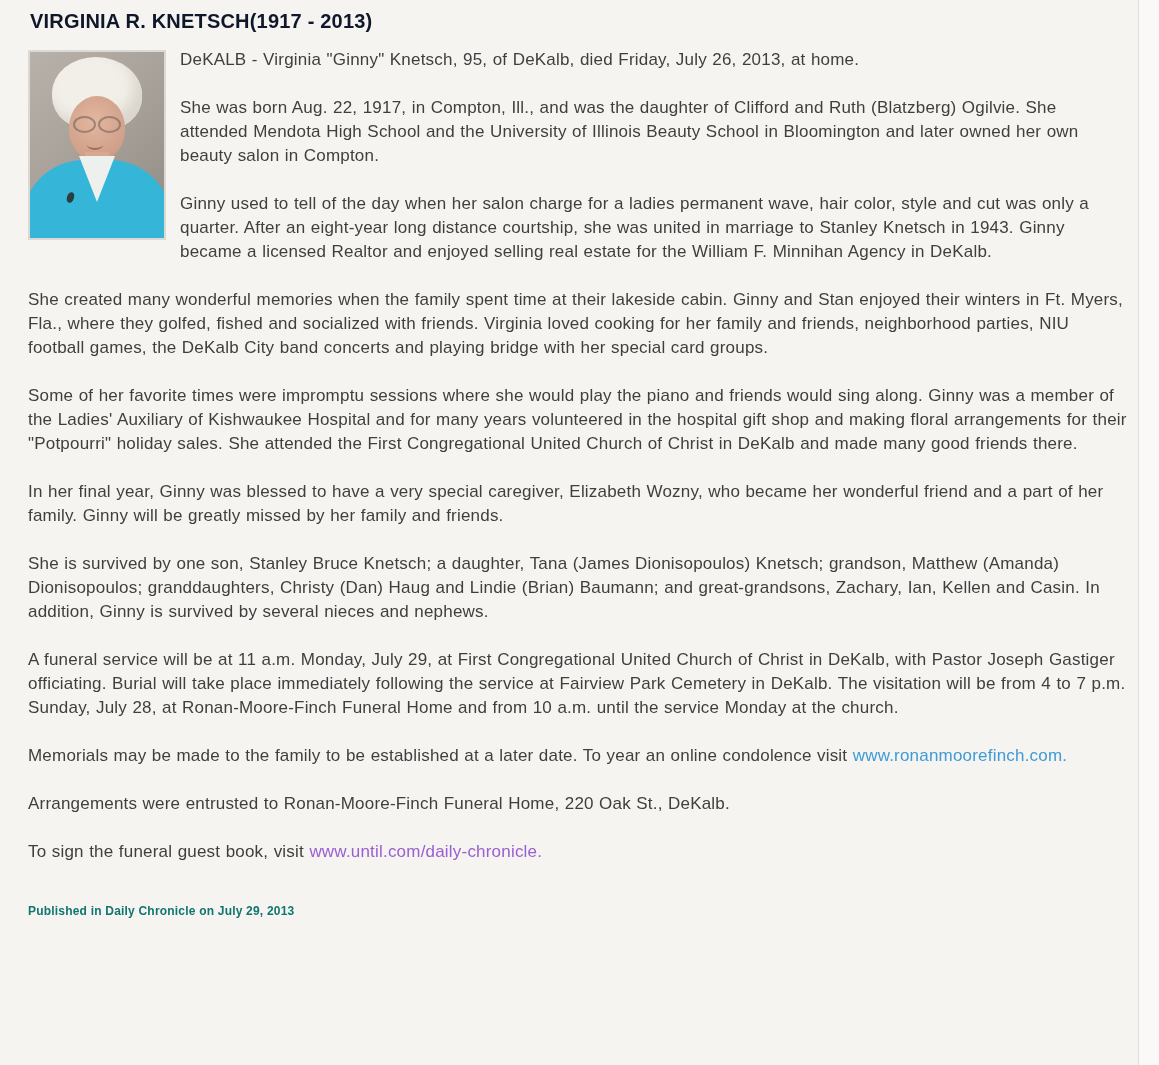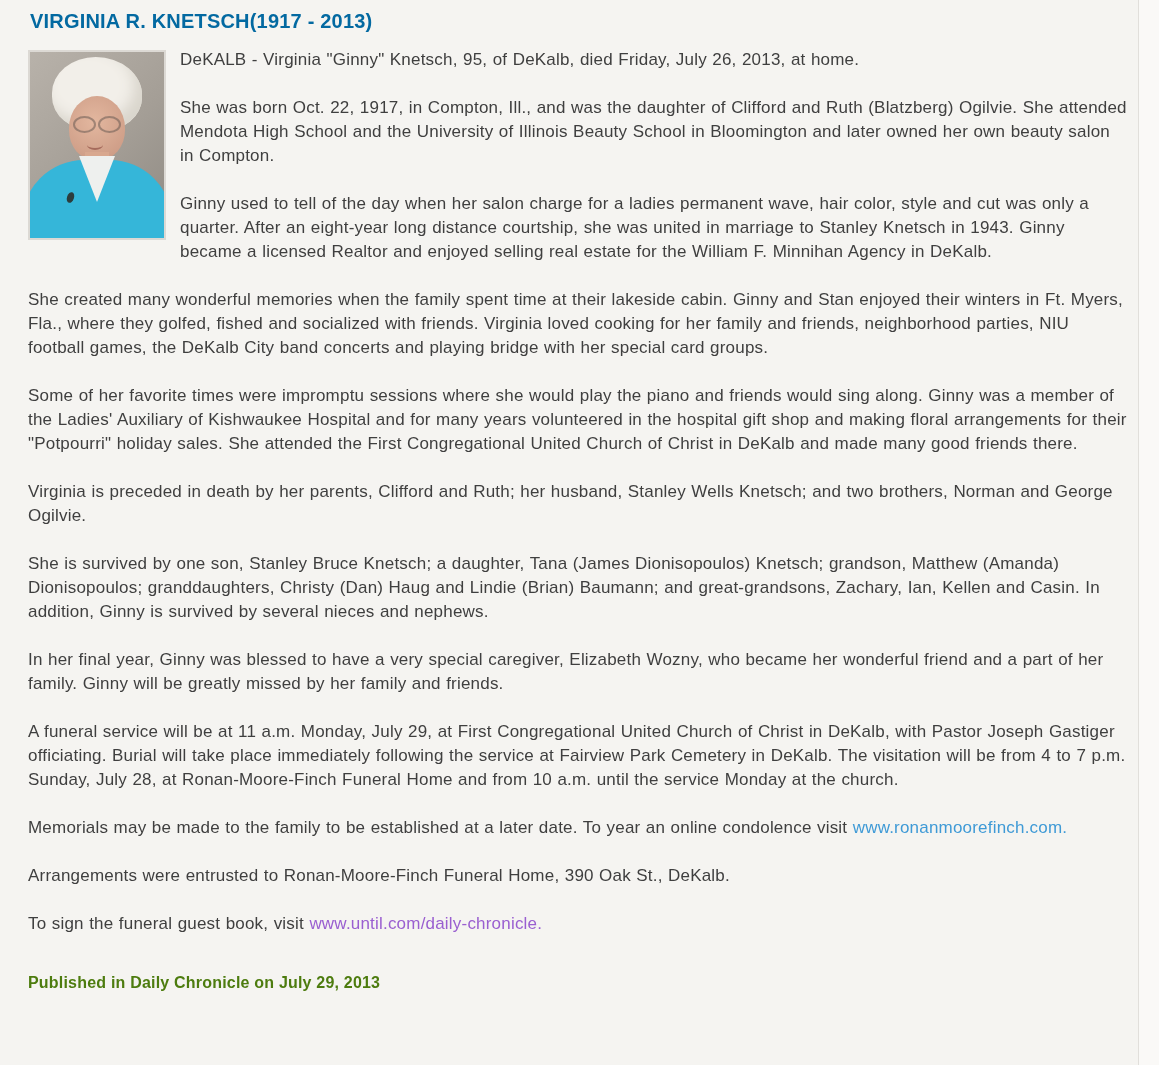--- a/index.html
+++ b/index.html
@@ -10,31 +10,31 @@
     color:#3f3f3f;
   }
   .scan-edge{
     position:absolute;top:0;right:0;width:20px;height:100%;
     background:#faf9f7;border-left:1px solid #e1dfdb;
   }
   .content{
     position:absolute;left:28px;top:8px;width:1100px;
   }
   h1.title{
-    font-size:20px;line-height:26px;font-weight:bold;color:#0369a1;
+    font-size:20px;line-height:26px;font-weight:bold;color:#0f172a;
     letter-spacing:0.2px;margin:0 0 14px 2px;
   }
   p.para{
     font-size:17px;line-height:24px;margin:0 0 24px;
     letter-spacing:0.2px;word-spacing:0.5px;
   }
   a.link-blue{color:#3f9ad6;text-decoration:none;cursor:pointer;}
   a.link-purple{color:#9a5fd0;text-decoration:none;cursor:pointer;}
   .pub-footer{
-    font-size:16px;line-height:22px;font-weight:bold;color:#4d7c0f;
+    font-size:12px;line-height:22px;font-weight:bold;color:#0f766e;
     margin:36px 0 0;letter-spacing:0.2px;
   }
   
   .photo{
     float:left;width:134px;height:186px;margin:2px 14px 8px 0;
     position:relative;overflow:hidden;
     background:linear-gradient(135deg,#b8b2aa 0%,#a49e96 55%,#8f8a83 100%);
     border:2px solid #dcd9d4;
   }
   .photo .hair{
@@ -88,35 +88,34 @@
     <div class="glasses-left"></div>
     <div class="glasses-right"></div>
     <div class="smile"></div>
     <div class="neck"></div>
     <div class="shirt"></div>
     <div class="undershirt"></div>
     <div class="brooch"></div>
   </div>
 
   <p class="para">DeKALB - Virginia "Ginny" Knetsch, 95, of DeKalb, died Friday, July 26, 2013, at home.</p>
-  <p class="para">She was born Oct. 22, 1917, in Compton, Ill., and was the daughter of Clifford and Ruth (Blatzberg) Ogilvie. She attended Mendota High School and the University of Illinois Beauty School in Bloomington and later owned her own beauty salon in Compton.</p>
+  <p class="para">She was born Aug. 22, 1917, in Compton, Ill., and was the daughter of Clifford and Ruth (Blatzberg) Ogilvie. She attended Mendota High School and the University of Illinois Beauty School in Bloomington and later owned her own beauty salon in Compton.</p>
   <p class="para">Ginny used to tell of the day when her salon charge for a ladies permanent wave, hair color, style and cut was only a quarter. After an eight-year long distance courtship, she was united in marriage to Stanley Knetsch in 1943. Ginny became a licensed Realtor and enjoyed selling real estate for the William F. Minnihan Agency in DeKalb.</p>
   <p class="para">She created many wonderful memories when the family spent time at their lakeside cabin. Ginny and Stan enjoyed their winters in Ft. Myers, Fla., where they golfed, fished and socialized with friends. Virginia loved cooking for her family and friends, neighborhood parties, NIU football games, the DeKalb City band concerts and playing bridge with her special card groups.</p>
   <p class="para">Some of her favorite times were impromptu sessions where she would play the piano and friends would sing along. Ginny was a member of the Ladies' Auxiliary of Kishwaukee Hospital and for many years volunteered in the hospital gift shop and making floral arrangements for their "Potpourri" holiday sales. She attended the First Congregational United Church of Christ in DeKalb and made many good friends there.</p>
-  <p class="para">Virginia is preceded in death by her parents, Clifford and Ruth; her husband, Stanley Wells Knetsch; and two brothers, Norman and George Ogilvie.</p>
+  <p class="para">In her final year, Ginny was blessed to have a very special caregiver, Elizabeth Wozny, who became her wonderful friend and a part of her family. Ginny will be greatly missed by her family and friends.</p>
   <p class="para">She is survived by one son, Stanley Bruce Knetsch; a daughter, Tana (James Dionisopoulos) Knetsch; grandson, Matthew (Amanda) Dionisopoulos; granddaughters, Christy (Dan) Haug and Lindie (Brian) Baumann; and great-grandsons, Zachary, Ian, Kellen and Casin. In addition, Ginny is survived by several nieces and nephews.</p>
-  <p class="para">In her final year, Ginny was blessed to have a very special caregiver, Elizabeth Wozny, who became her wonderful friend and a part of her family. Ginny will be greatly missed by her family and friends.</p>
   <p class="para">A funeral service will be at 11 a.m. Monday, July 29, at First Congregational United Church of Christ in DeKalb, with Pastor Joseph Gastiger officiating. Burial will take place immediately following the service at Fairview Park Cemetery in DeKalb. The visitation will be from 4 to 7 p.m. Sunday, July 28, at Ronan-Moore-Finch Funeral Home and from 10 a.m. until the service Monday at the church.</p>
 
   <p class="para">
     <span>Memorials may be made to the family to be established at a later date. To year an online condolence visit</span>
     <a class="link-blue">www.ronanmoorefinch.com.</a>
   </p>
 
-  <p class="para">Arrangements were entrusted to Ronan-Moore-Finch Funeral Home, 390 Oak St., DeKalb.</p>
+  <p class="para">Arrangements were entrusted to Ronan-Moore-Finch Funeral Home, 220 Oak St., DeKalb.</p>
 
   <p class="para">
     <span>To sign the funeral guest book, visit</span>
     <a class="link-purple">www.until.com/daily-chronicle.</a>
   </p>
 
   <p class="pub-footer">Published in Daily Chronicle on July 29, 2013</p>
 
 </div>
 

